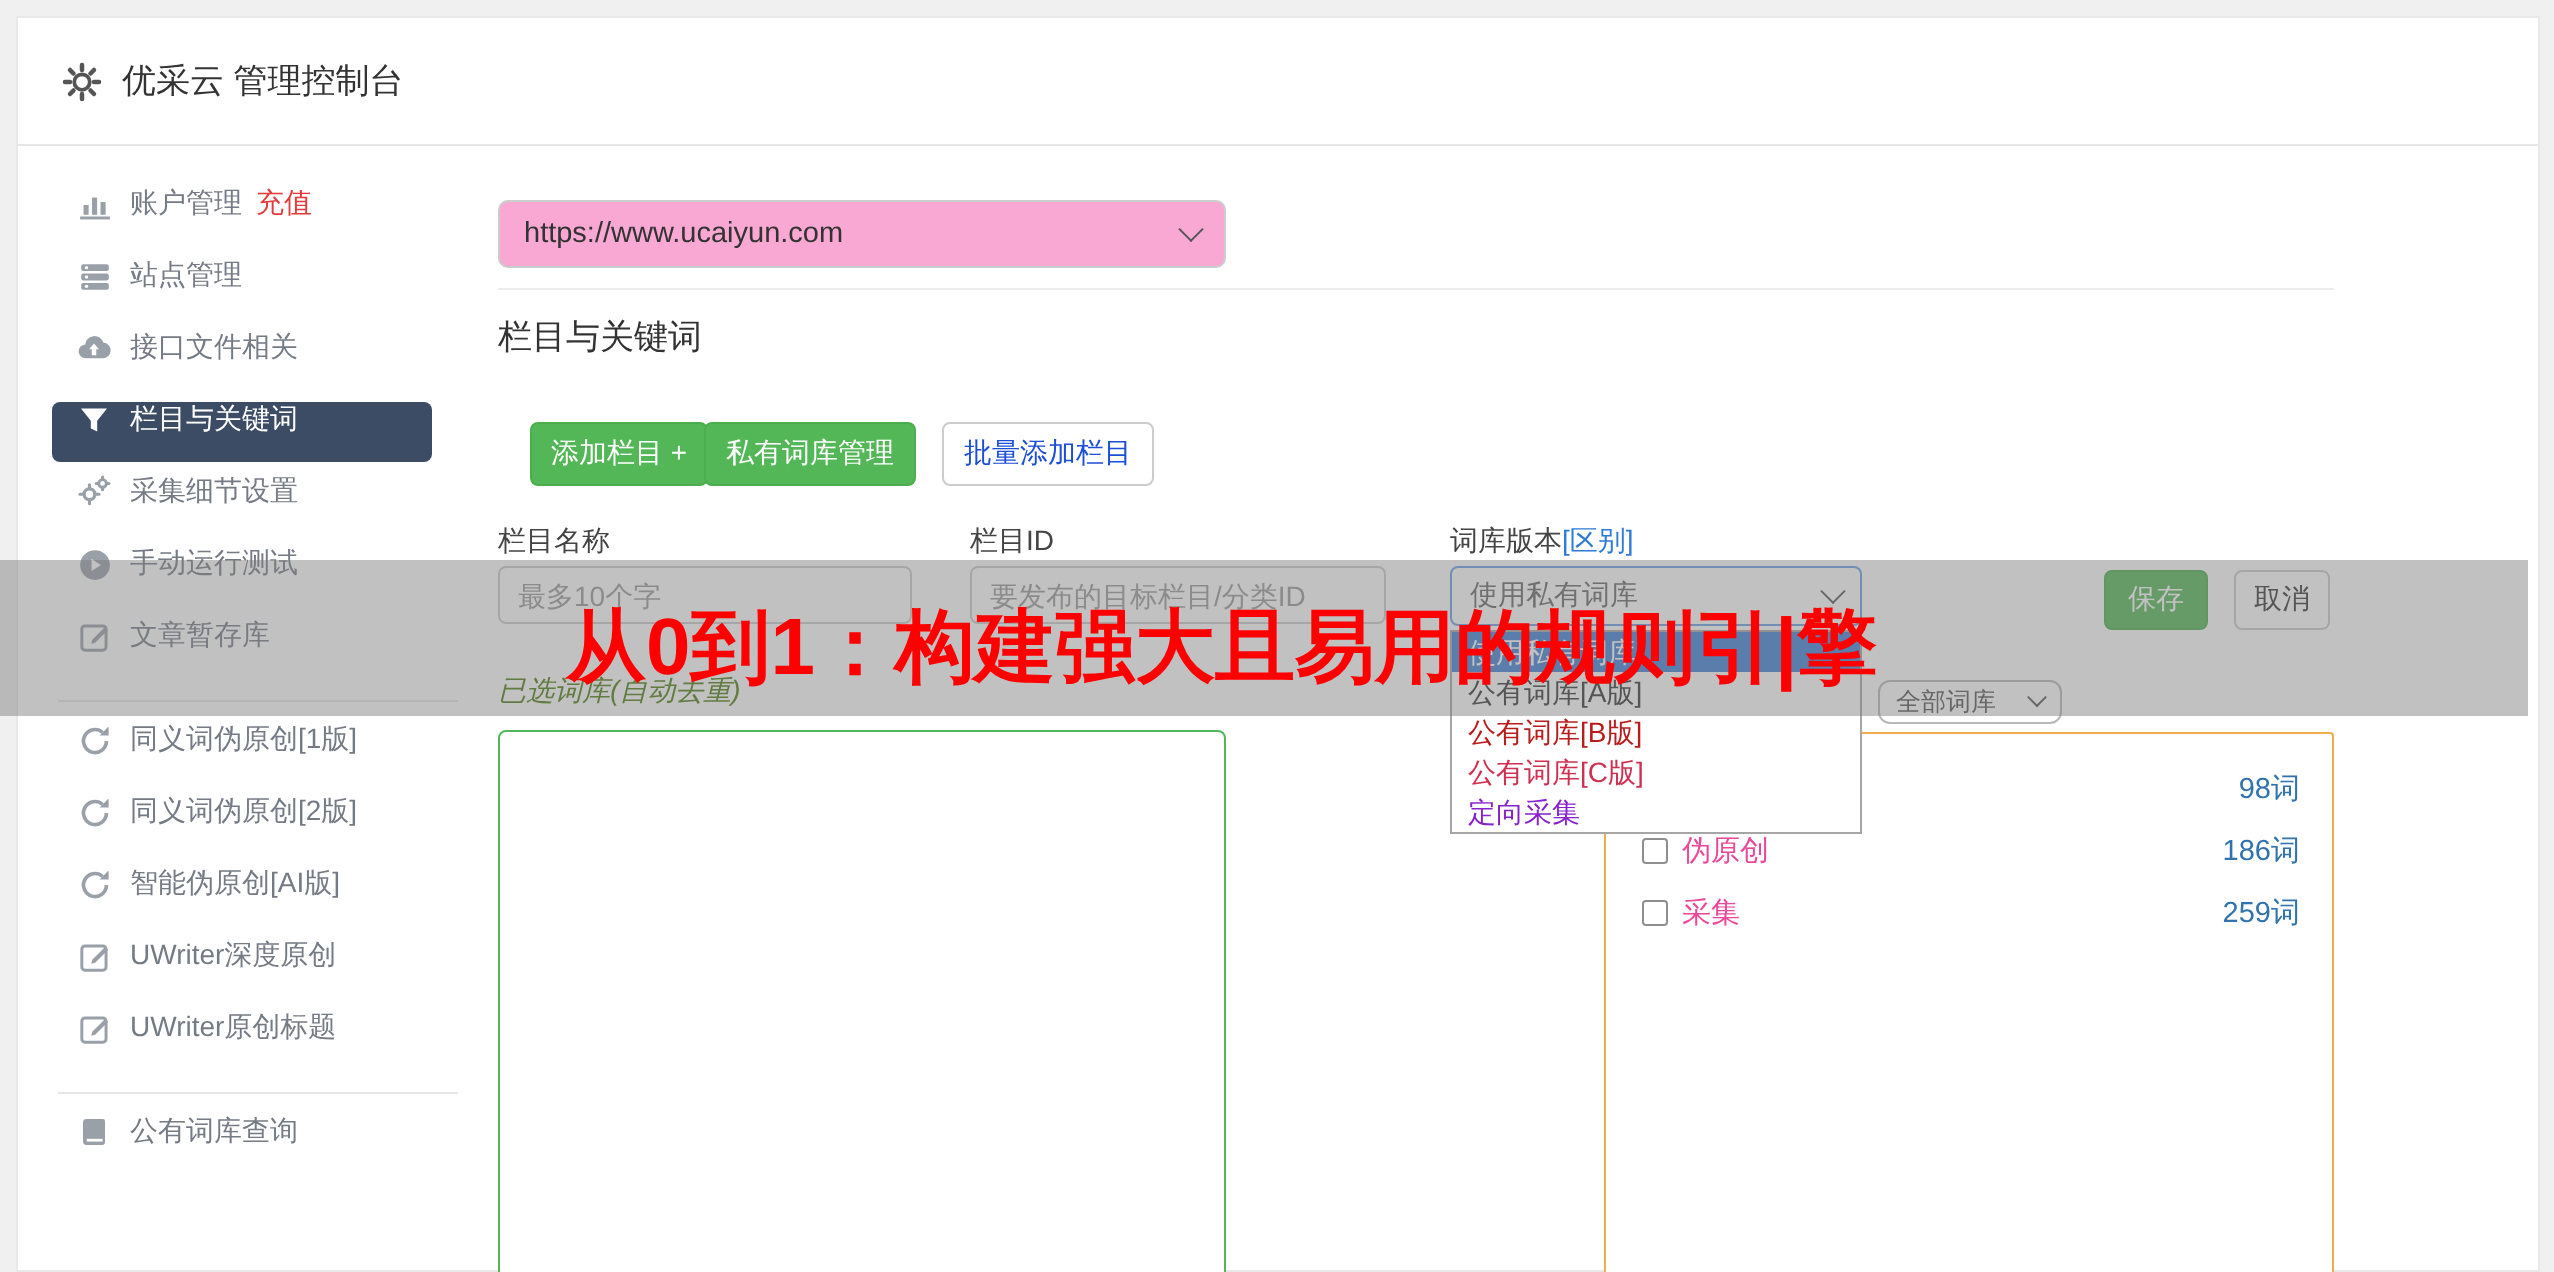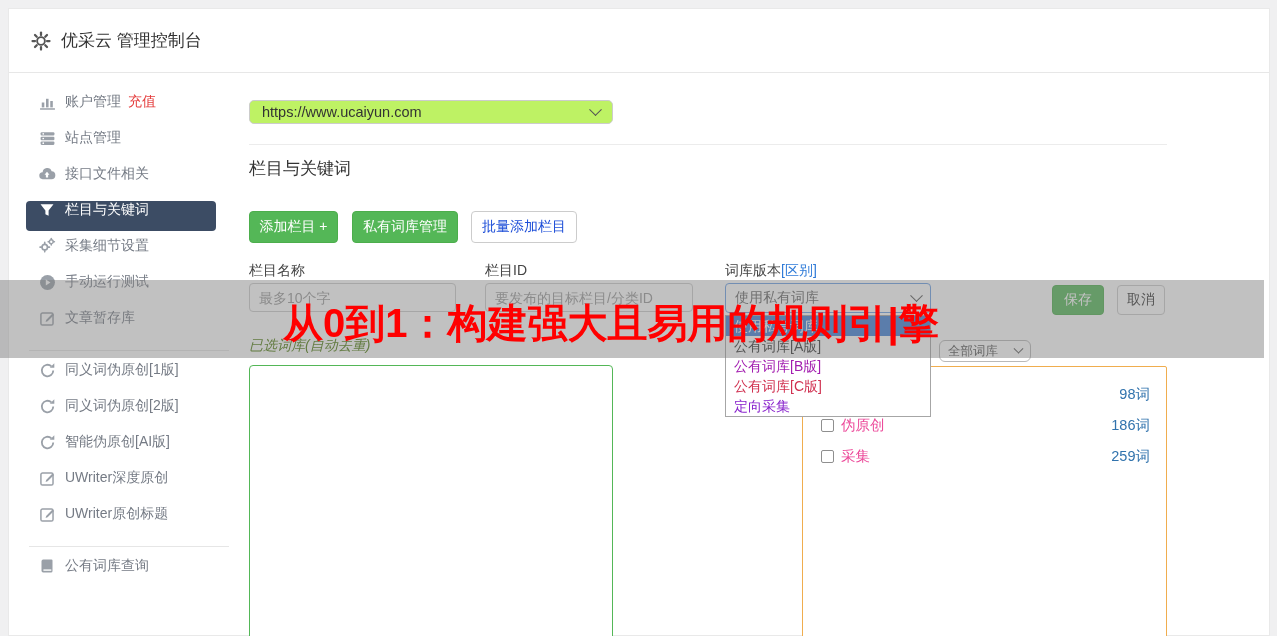--- a/index.html
+++ b/index.html
@@ -28,31 +28,31 @@
     color:#757b85; font-size:14px; cursor:pointer;
   }
   .sb-item .ic { width:18px; height:18px; margin-left:12px; margin-right:9px; color:#9aa0a8; flex:none; display:flex; align-items:center; justify-content:center; }
   .sb-item.active { background:#3c4c64; color:#fff; }
   .sb-item.active .ic { color:#fff; }
   .sb-item .sfx { color:#e43a3a; margin-left:7px; }
   .sb-div { height:1px; background:#e6e6e6; margin:11px 20px 10px 20px; }
   
   .main { position:relative; width:1022px; flex:none; font-size:14px; }
   .site-select {
-    position:absolute; left:0; top:27px; width:364px; height:24px;
+    position:absolute; left:0; top:27px; width:364px; height:34px;
     border:1px solid #ccc; border-radius:5px; display:flex; align-items:center;
     padding:0 12px; color:#333; font-size:14.5px; justify-content:space-between;
-    background:#bef264; cursor:pointer;
+    background:#f9a8d4; cursor:pointer;
   }
   .rule { position:absolute; left:0; top:71px; width:918px; height:1px; background:#ececec; }
   .page-title { position:absolute; left:0; top:84px; font-size:17px; color:#333; }
   .btn { position:absolute; top:138px; height:32px; border-radius:4px; font-size:14px;
          display:flex; align-items:center; justify-content:center; cursor:pointer; }
   .btn.green { background:#54b757; border:1px solid #4cae4c; color:#fff; }
-  .btn1 { left:0; width:89px; }
+  .btn1 { left:16px; width:89px; }
   .btn2 { left:103px; width:106px; }
   .btn3 { left:222px; width:106px; background:#fff; border:1px solid #ccc; color:#1d4ed8; }
   .flabel { position:absolute; top:189px; font-size:14px; color:#444; }
   .flabel.c1 { left:0; } .flabel.c2 { left:236px; } .flabel.c3 { left:476px; }
   .flabel a { color:#2f7bd8; text-decoration:none; }
   .finput {
     position:absolute; top:210px; height:29px; border:1px solid #ccc; border-radius:4px;
     background:#fff; font-size:14px; color:#555; padding:0 9px; outline:none;
   }
   .finput::placeholder { color:#9a9a9a; opacity:1; }
@@ -318,21 +318,21 @@
               <span class="cb"></span>
               <span>采集</span>
             </span>
             <span class="lex-count">259词</span>
           </div>
         </div>
 
       <div class="dd-panel" id="dd-panel">
           <div class="dd-opt hl" style="color: rgb(255, 255, 255);">使用私有词库</div>
           <div class="dd-opt" style="color: rgb(51, 51, 51);">公有词库[A版]</div>
-          <div class="dd-opt" style="color: #a21caf;">公有词库[B版]</div>
+          <div class="dd-opt" style="color: #b91c1c;">公有词库[B版]</div>
           <div class="dd-opt" style="color: rgb(208, 48, 80);">公有词库[C版]</div>
           <div class="dd-opt" style="color: rgb(136, 34, 204);">定向采集</div>
         </div>
     </div>
   </div>
 </div>
 
 <div class="gray-band"></div>
 <div class="red-banner">从0到1：构建强大且易用的规则引|擎</div>
 

